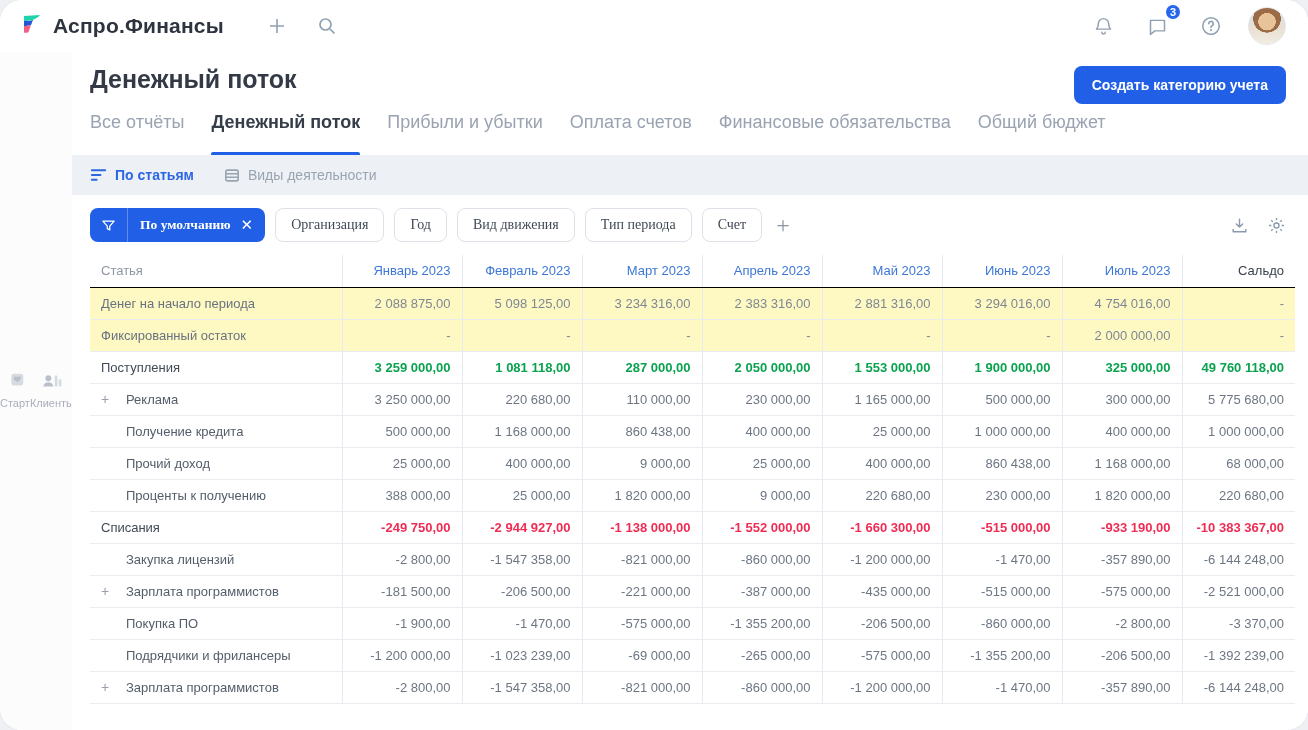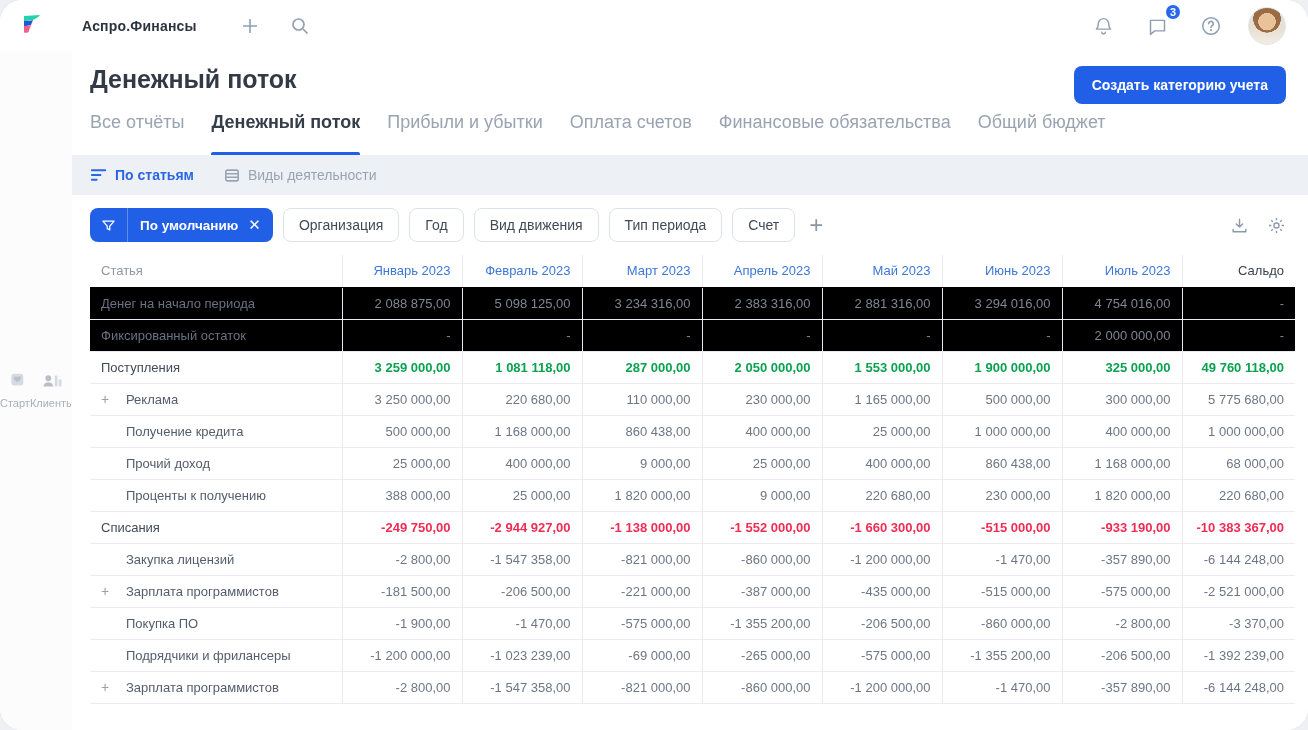--- a/index.html
+++ b/index.html
@@ -3,21 +3,21 @@
 <meta charset="utf-8">
 <style>
   * { margin:0; padding:0; box-sizing:border-box; }
   html,body { background:#eef0f3; }
   body { width:1308px; height:730px; font-family:"Liberation Sans", sans-serif; overflow:hidden; }
   .page { width:1308px; height:730px; background:#fff; border-radius:22px; overflow:hidden; display:flex; flex-direction:column; box-shadow:0 0 0 1px #e8eaee; }
 
   
   .topbar { height:52px; flex:0 0 52px; display:flex; align-items:center; padding:0 22px 0 20px; background:#fff; }
   .brand { display:flex; align-items:center; gap:9px; margin-right:36px; }
-  .brand-name { font-size:14px; font-weight:bold; color:#2d3440; letter-spacing:.2px;margin-left:29px; }
+  .brand-name { font-size:21px; font-weight:bold; color:#2d3440; letter-spacing:.2px; }
   .tb-icon { width:34px; height:34px; display:flex; align-items:center; justify-content:center; color:#8fa; cursor:pointer; }
   .tb-icon svg { display:block; }
   .tb-left { display:flex; align-items:center; gap:16px; }
   .tb-right { margin-left:auto; display:flex; align-items:center; gap:20px; }
   .chat-wrap { position:relative; }
   .badge { position:absolute; top:-6px; right:-8px; min-width:18px; height:18px; border-radius:9px; background:#2667ee; color:#fff; font-size:11px; font-weight:bold; display:flex; align-items:center; justify-content:center; padding:0 4px; border:2px solid #fff; }
   .avatar { width:38px; height:38px; border-radius:50%; background:
       radial-gradient(circle at 50% 38%, #e8c39a 0 30%, transparent 31%),
       radial-gradient(circle at 50% 30%, #9a6b44 0 44%, transparent 45%),
       linear-gradient(180deg,#cfe2ef 0%, #e9dfd2 55%, #f2ece2 100%);
@@ -43,41 +43,41 @@
   .tab { font-size:18px; color:#9aa3b1; padding-bottom:22px; cursor:pointer; position:relative; white-space:nowrap; }
   .tab.active { color:#353d49; font-weight:bold; }
   .tab.active::after { content:""; position:absolute; left:0; right:0; bottom:0; height:3px; background:#2160e6; border-radius:2px 2px 0 0; }
 
   
   .subtab-bar { flex:0 0 40px; background:#edf0f5; display:flex; align-items:center; gap:30px; padding:0 18px; }
   .subtab { display:flex; align-items:center; gap:8px; font-size:14px; color:#9aa4b1; cursor:pointer; }
   .subtab.active { color:#2b66e3; font-weight:bold; }
 
   
-  .filter-bar { flex:0 0 60px; display:flex; align-items:center; padding:0 22px 0 18px; gap:10px; }
+  .filter-bar { flex:0 0 60px; display:flex; align-items:center; padding:0 22px 0 18px; gap:10px;font-family:Liberation Serif, serif; }
   .filter-pill { display:flex; align-items:center; height:34px; background:#2160e6; border-radius:8px; color:#fff; cursor:pointer; overflow:hidden; }
   .filter-pill .funnel { width:38px; height:100%; display:flex; align-items:center; justify-content:center; border-right:1px solid rgba(255,255,255,.28); }
   .filter-pill .p-label { font-size:13.5px; font-weight:bold; padding:0 8px 0 12px; }
   .filter-pill .close { font-size:15px; padding:0 12px 0 2px; cursor:pointer; }
   .chip { height:34px; display:flex; align-items:center; padding:0 15px; border:1px solid #dde2e9; border-radius:8px; font-size:14px; color:#414a56; background:#fff; cursor:pointer; white-space:nowrap; }
   .add-filter { font-size:24px; color:#8b95a3; padding:0 4px; cursor:pointer; line-height:1; }
   .filter-right { margin-left:auto; display:flex; align-items:center; gap:18px; }
   .f-act { cursor:pointer; display:flex; }
 
   
   .table-wrap { flex:1; overflow:hidden; padding:0 13px 0 18px; }
   table { width:100%; border-collapse:collapse; table-layout:fixed; }
   th,td { font-size:13px; height:32px; padding:0 11px; white-space:nowrap; overflow:hidden; }
   thead th { font-weight:normal; text-align:right; color:#3d77d6; border-bottom:1px solid #000000; }
   thead th.first { text-align:left; color:#8e97a3; }
   thead th.last { color:#3b424d; }
   tbody td { border-bottom:1px solid #e9edf2; color:#6d7683; text-align:right; }
   tbody td.lbl-cell { text-align:left; color:#545d6a; }
   td.vline, th.vline { border-left:1px solid #e7ebf0; }
-  tr.row-opening td { background:#000000; color:#7e8793; }
+  tr.row-opening td { background:#fef9c3; color:#7e8793; }
   tr.row-opening td.lbl-cell { color:#697280; }
   tr.row-income td { color:#0aa24f; font-weight:bold; }
   tr.row-income td.lbl-cell { color:#414a56; font-weight:normal; }
   tr.row-expense td { color:#f02c55; font-weight:bold; }
   tr.row-expense td.lbl-cell { color:#414a56; font-weight:normal; }
   .expander { display:inline-block; width:25px; color:#98a1ad; font-size:14px; cursor:pointer; }
 </style>
 </head>
 <body>
 

